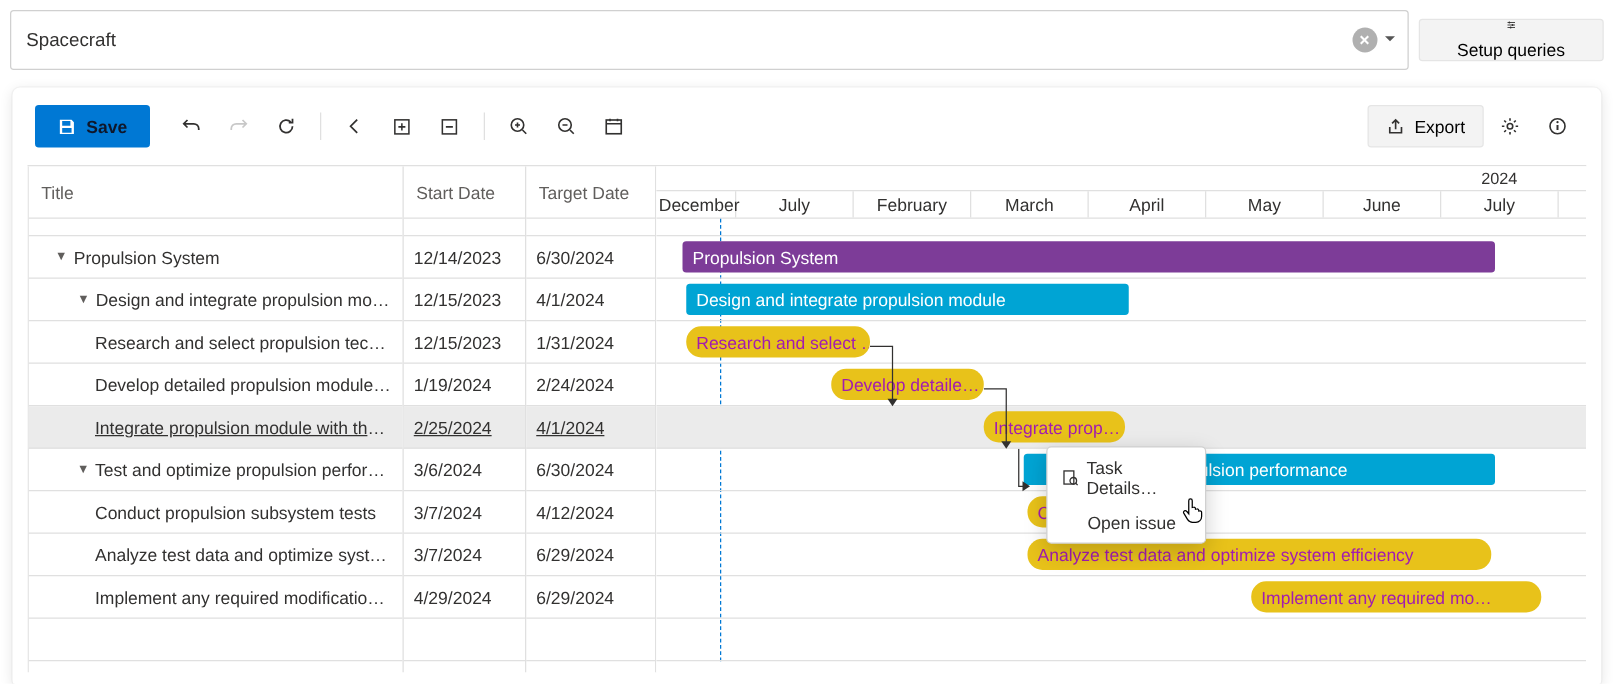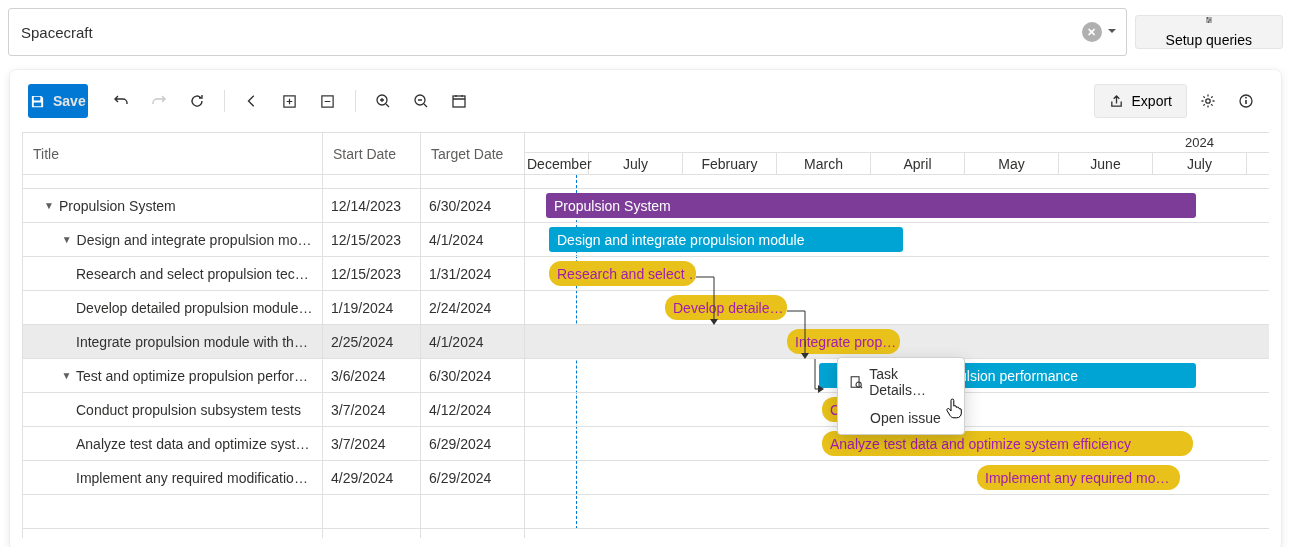--- a/index.html
+++ b/index.html
@@ -65,24 +65,24 @@
     overflow: hidden;
     display: flex;
     flex-direction: column;
   }
   .toolbar {
     display: flex; align-items: center;
     padding: 14px 18px 8px 18px;
     gap: 4px;
   }
   .save-btn {
-    background: #0078d4; color: #e5e5e5;
+    background: #0078d4; color: #0f172a;
     border: none; border-radius: 3px;
     display: flex; align-items: center; gap: 8px;
-    padding: 0 2px; height: 34px;
+    padding: 0 18px; height: 34px;
     font-size: 14px; font-weight: 600;
     cursor: pointer;
   }
   .icon-btn {
     width: 34px; height: 34px;
     display: flex; align-items: center; justify-content: center;
     background: transparent; border: none;
     color: #323130; cursor: pointer;
     border-radius: 3px;
   }
@@ -117,21 +117,21 @@
     border-bottom: 1px solid #e0e0e0;
     font-size: 14px;
   }
   .cell {
     height: 34px; display: flex; align-items: center;
     padding: 0 8px; border-bottom: 1px solid #e0e0e0;
     white-space: nowrap; overflow: hidden; text-overflow: ellipsis;
     font-size: 14px;
   }
   .cell.cut { height: 14px; align-items: flex-start; }
-  .row-hover { background: #ebebeb; }
+  .row-hover { background: #ebebeb; text-decoration: underline; }
   .col-title .cell { gap: 4px; }
   .expander {
     width: 12px; height: 12px;
     display: inline-flex; align-items: center; justify-content: center;
     color: #605e5c; font-size: 10px; cursor: pointer;
     user-select: none;
   }
   .indent-1 { padding-left: 20px; }
   .indent-2 { padding-left: 38px; }
   .indent-3 { padding-left: 53px; }
@@ -407,21 +407,21 @@
         <div class="tl-row">
             <div class="bar blue" style="left:294px; width:377px; padding-left:140px;">ulsion performance</div>
           </div>
         <div class="tl-row">
             <div class="bar yellow round" style="left:297px; width:115px">Conduct prop…</div>
           </div>
         <div class="tl-row">
             <div class="bar yellow round" style="left:297px; width:371px">Analyze test data and optimize system efficiency</div>
           </div>
         <div class="tl-row">
-            <div class="bar yellow round" style="left:452px; width:203px">Implement any required mo…</div>
+            <div class="bar yellow round" style="left:476px; width:232px">Implement any required mo…</div>
           </div>
         <div class="tl-row"></div>
 
         <svg class="dep-line" style="left:171px; top:82px;" width="30" height="70">
             <path fill="none" stroke="#323130" stroke-width="1" d="M0 20h18v46"></path>
             <path fill="#323130" d="M14 62h8l-4 6z"></path>
           </svg>
         <svg class="dep-line" style="left:262px; top:116px;" width="30" height="70">
             <path fill="none" stroke="#323130" stroke-width="1" d="M0 20h18v46"></path>
             <path fill="#323130" d="M14 62h8l-4 6z"></path>

